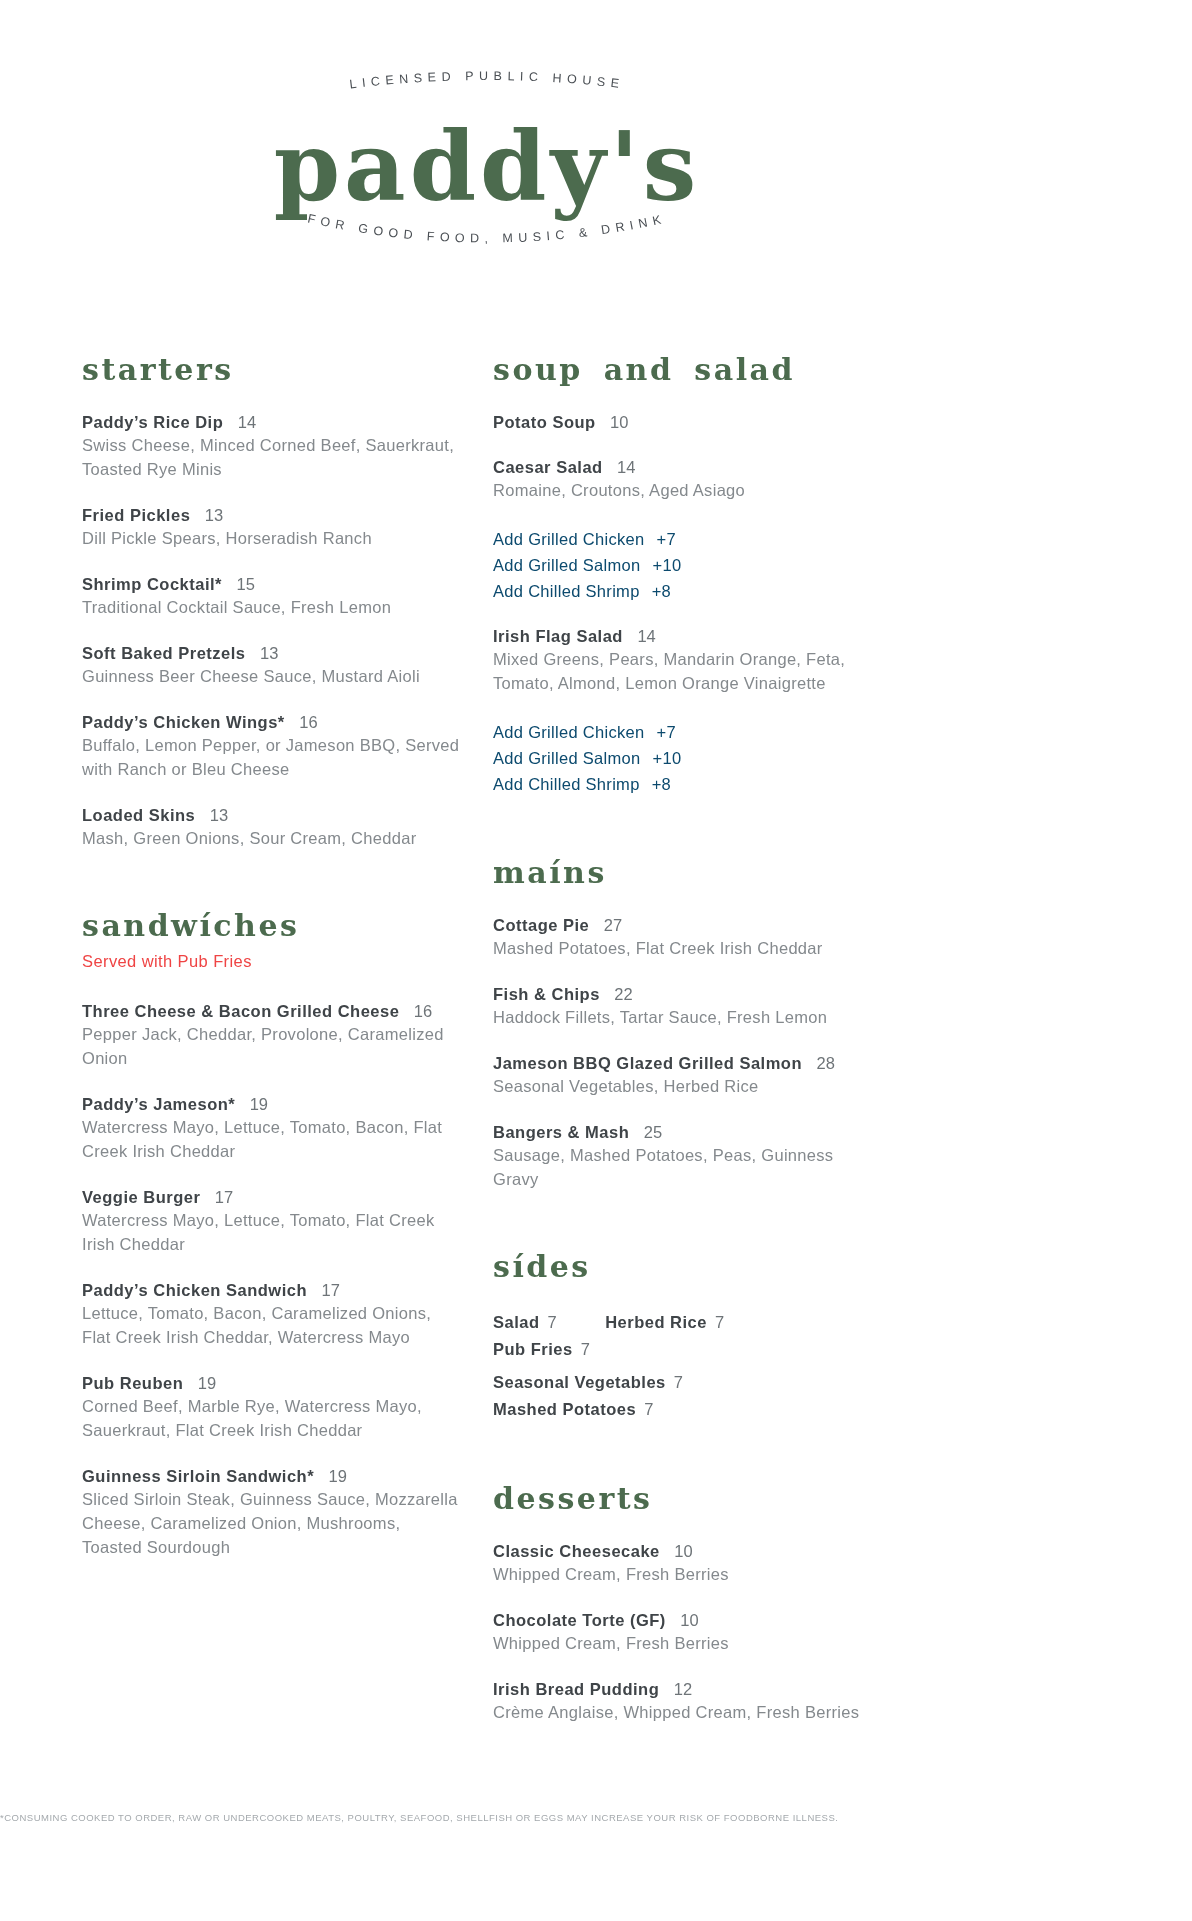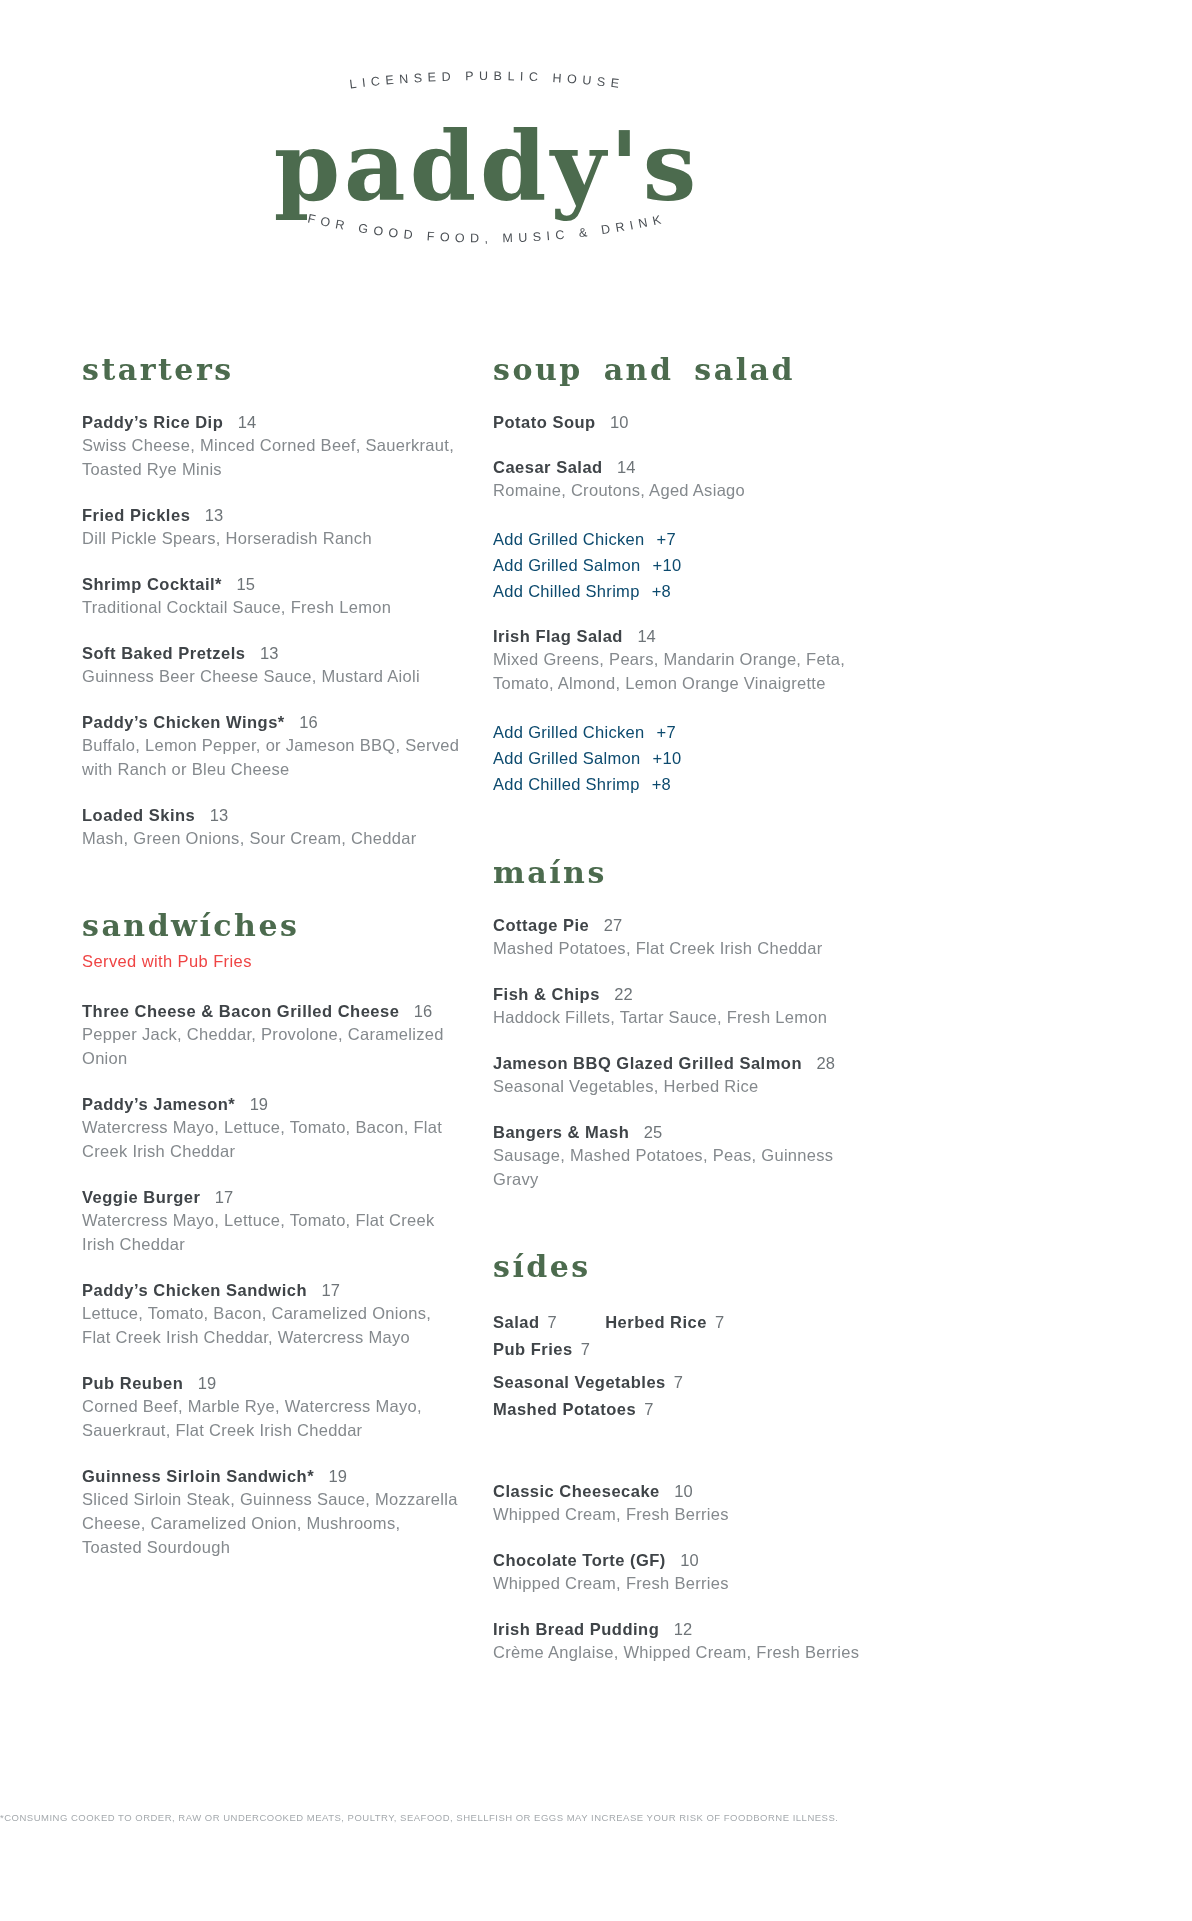--- a/index.html
+++ b/index.html
@@ -266,20 +266,21 @@
           <span class="side-pair"><span class="item-name">Herbed Rice</span><span class="item-price">7</span></span>
           <span class="side-pair"><span class="item-name">Pub Fries</span><span class="item-price">7</span></span>
         </div>
         <div class="sides-row">
           <span class="side-pair"><span class="item-name">Seasonal Vegetables</span><span class="item-price">7</span></span>
           <span class="side-pair"><span class="item-name">Mashed Potatoes</span><span class="item-price">7</span></span>
         </div>
       </div>
 
       <div class="section">
+        <h2 class="section-title">desserts</h2>
 
         <div class="menu-item">
           <div class="item-head">
             <span class="item-name">Classic Cheesecake</span>
             <span class="item-price">10</span>
           </div>
           <div class="item-desc">Whipped Cream, Fresh Berries</div>
         </div>
         <div class="menu-item">
           <div class="item-head">

